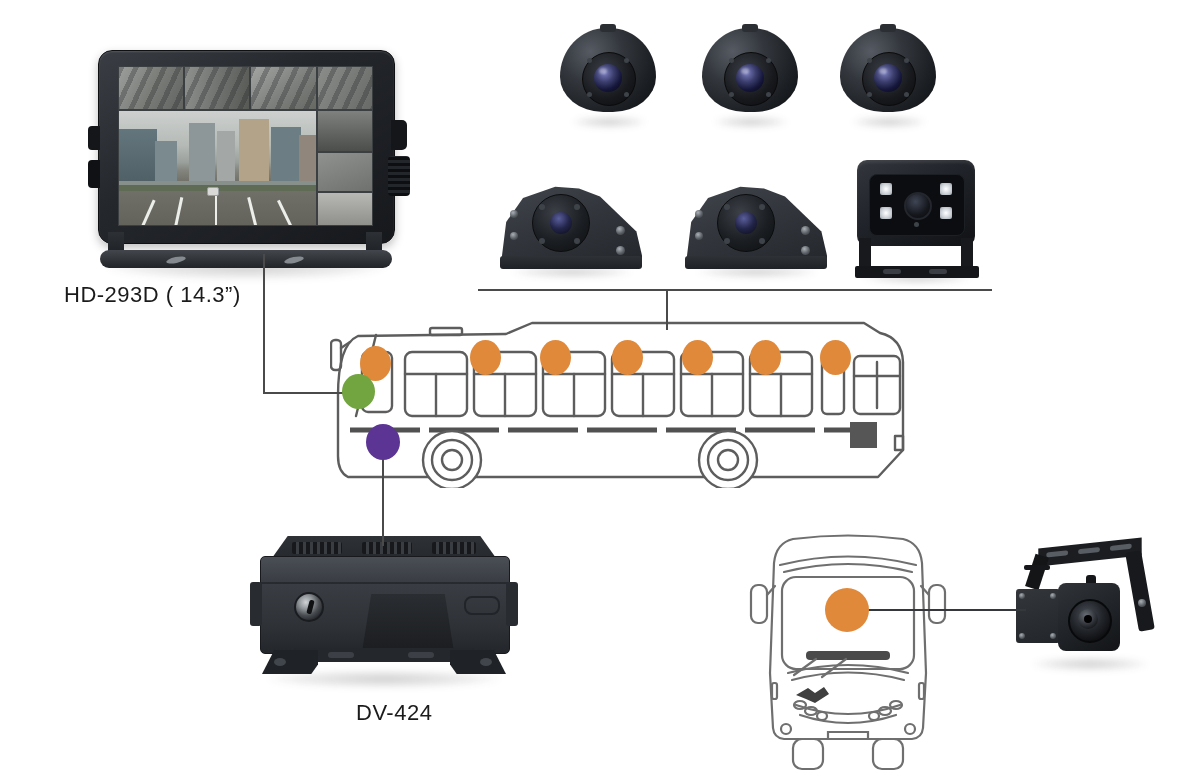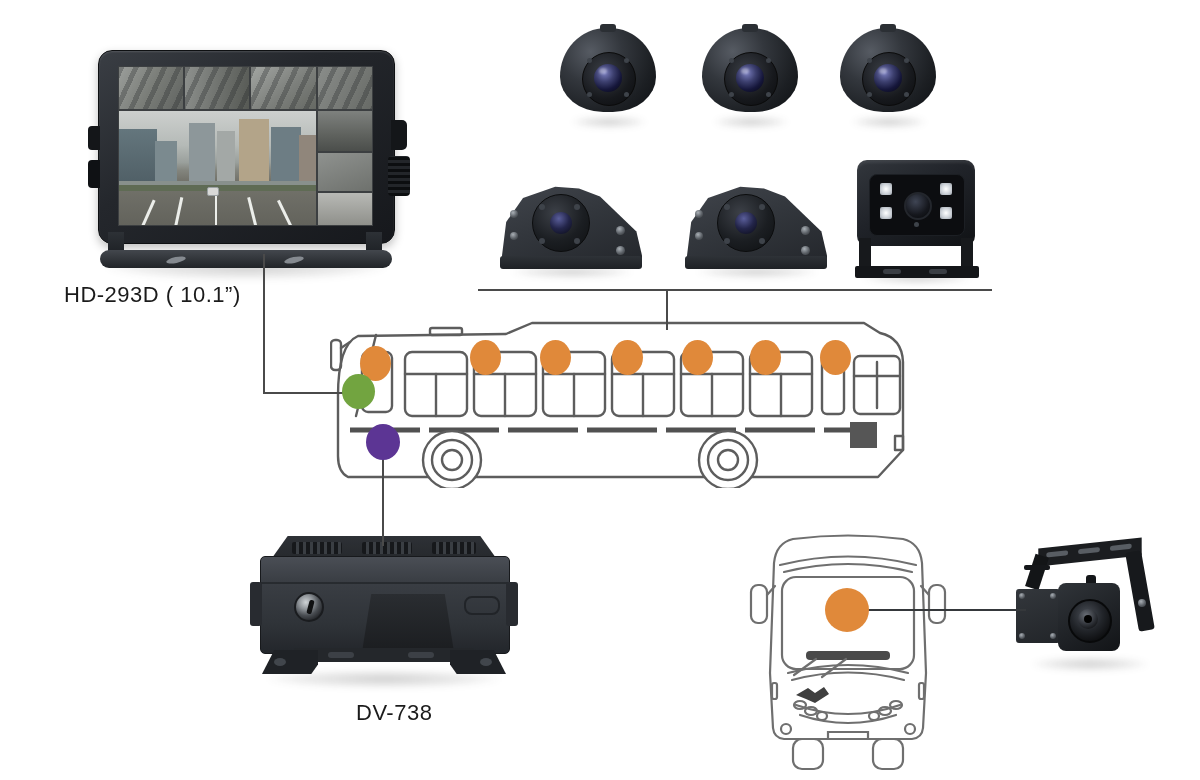--- a/index.html
+++ b/index.html
@@ -162,21 +162,21 @@
         <div class="bld" style="left:88px;top:76px;width:10px;height:7px;background:#d9d9d7;border:1px solid #9aa0a2;border-radius:2px;"></div>
       </div>
     </div>
     <div class="arm" style="left:20px;top:204px;"></div>
     <div class="arm" style="left:278px;top:204px;"></div>
     <div class="crossbar">
       <div class="hole" style="left:66px;top:7px;"></div>
       <div class="hole" style="left:184px;top:7px;"></div>
     </div>
   </div>
-  <div class="label" style="left:64px;top:282px;">HD-293D ( 10.1”)</div>
+  <div class="label" style="left:64px;top:282px;">HD-293D ( 14.3”)</div>
 
   <div class="dome" style="left:560px;top:22px;">
     <div class="shadow" style="left:12px;top:94px;width:74px;height:12px;"></div>
     <div class="body"></div>
       <div class="notch"></div>
       <div class="ring"></div>
     <div class="irdot" style="left:27px;top:36px;"></div>
       <div class="irdot" style="left:64px;top:36px;"></div>
     <div class="irdot" style="left:27px;top:70px;"></div>
       <div class="irdot" style="left:64px;top:70px;"></div>
@@ -341,21 +341,21 @@
     <div class="basebar"></div>
     <div class="slit" style="left:70px;top:116px;width:26px;height:6px;background:#3c4046;"></div>
     <div class="slit" style="left:150px;top:116px;width:26px;height:6px;background:#3c4046;"></div>
     <div class="foot" style="left:4px;clip-path:polygon(0 100%, 22% 0, 100% 0, 100% 60%, 88% 100%);">
       <div class="holeF" style="left:12px;"></div>
     </div>
     <div class="foot" style="left:192px;clip-path:polygon(0 0, 78% 0, 100% 100%, 12% 100%, 0 60%);">
       <div class="holeF" style="left:30px;"></div>
     </div>
   </div>
-  <div class="label" style="left:356px;top:700px;">DV-738</div>
+  <div class="label" style="left:356px;top:700px;">DV-424</div>
 
   <div class="minicam">
     <div class="shadow" style="left:16px;top:116px;width:116px;height:14px;"></div>
     <div class="btop">
       <div class="slit" style="left:8px;top:5px;width:22px;"></div>
       <div class="slit" style="left:40px;top:5px;width:22px;"></div>
       <div class="slit" style="left:72px;top:5px;width:22px;"></div>
     </div>
     <div class="bleft"></div>
     <div class="bright"></div>

